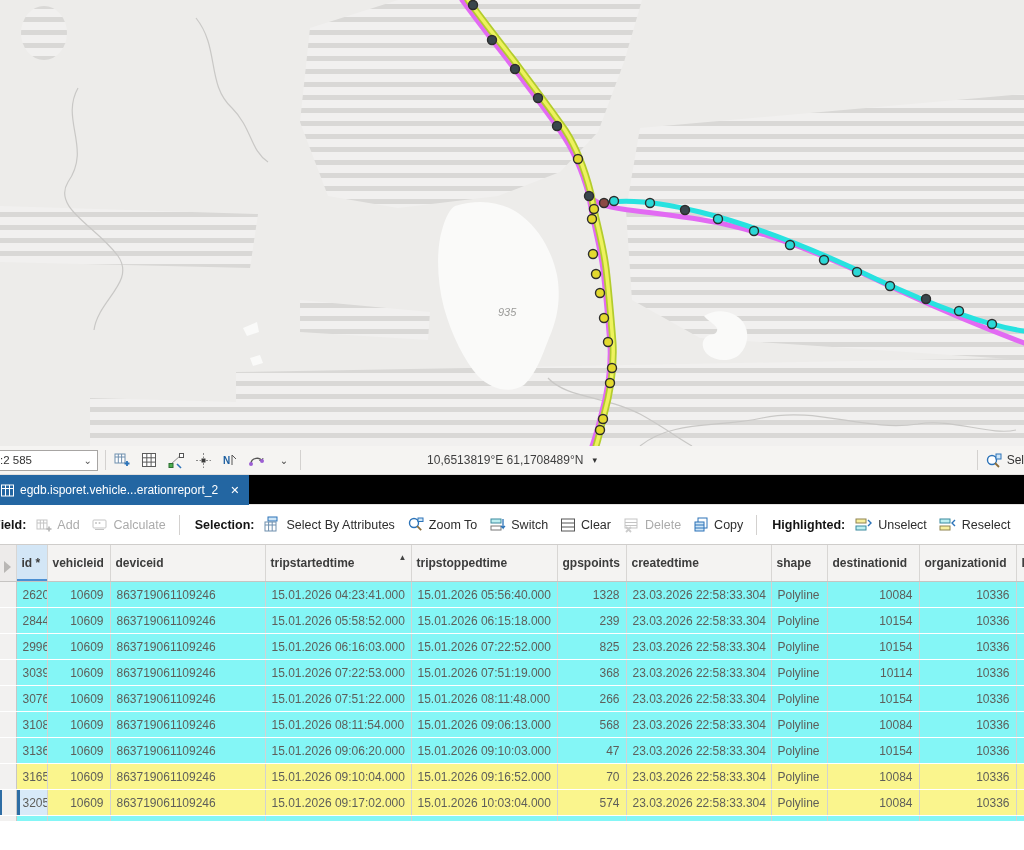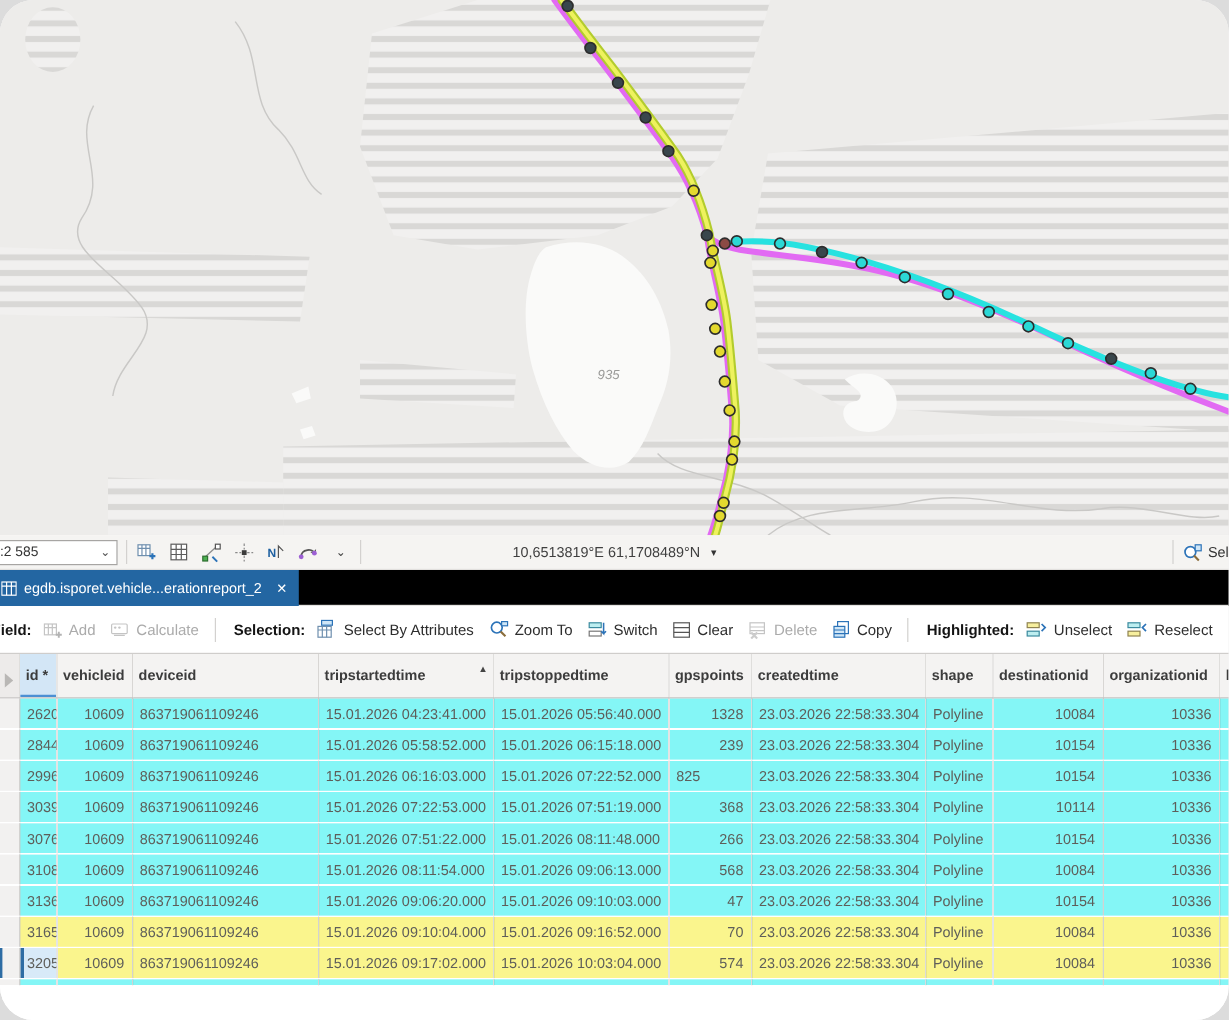--- a/index.html
+++ b/index.html
@@ -1,17 +1,17 @@
 <!DOCTYPE html>
 <html style="--tab-blue: #2366a2; --selection-cyan: #84f6f6; --highlight-yellow: #faf58d; --track-magenta: #e26af3; --track-cyan: #27e2e0; --track-yellow: #dcec3c; --accent-blue: #3a78b5;"><head>
 <meta charset="utf-8">
 <style>
   html,body{margin:0;padding:0;background:#dcdcdc;}
   .app{position:relative;width:1024px;height:850px;overflow:hidden;background:#fff;
-       font-family:"Liberation Sans","DejaVu Sans",sans-serif;border-radius:28px;-webkit-font-smoothing:antialiased;}
+       font-family:"Liberation Sans","DejaVu Sans",sans-serif;-webkit-font-smoothing:antialiased;}
 
   
   .map{position:absolute;top:0;left:0;width:1024px;height:446px;background:#edecea;overflow:hidden;}
   .map svg{display:block;}
 
   
   .map-bar{position:absolute;top:446px;left:0;width:1024px;height:29px;background:#f5f4f2;
            border-bottom:1px solid #e2e0de;display:flex;align-items:center;box-sizing:border-box;}
   .scale-combo{margin-left:-6px;width:104px;height:21px;background:#fff;border:1px solid #a7a5a3;
                display:flex;align-items:center;padding:0 5px;box-sizing:border-box;font-size:11.5px;color:#333;}
@@ -410,21 +410,21 @@
             <td style="text-align: right;">10336</td>
             <td style="text-align: left;"></td>
           </tr>
           <tr class="selected">
             <td class="selector"></td>
             <td style="text-align: right;">2996</td>
             <td style="text-align: right;">10609</td>
             <td style="text-align: left;">863719061109246</td>
             <td style="text-align: left;">15.01.2026 06:16:03.000</td>
             <td style="text-align: left;">15.01.2026 07:22:52.000</td>
-            <td style="text-align: left;">825</td>
+            <td style="text-align: right;">825</td>
             <td style="text-align: left;">23.03.2026 22:58:33.304</td>
             <td style="text-align: left;">Polyline</td>
             <td style="text-align: right;">10154</td>
             <td style="text-align: right;">10336</td>
             <td style="text-align: left;"></td>
           </tr>
           <tr class="selected">
             <td class="selector"></td>
             <td style="text-align: right;">3039</td>
             <td style="text-align: right;">10609</td>

